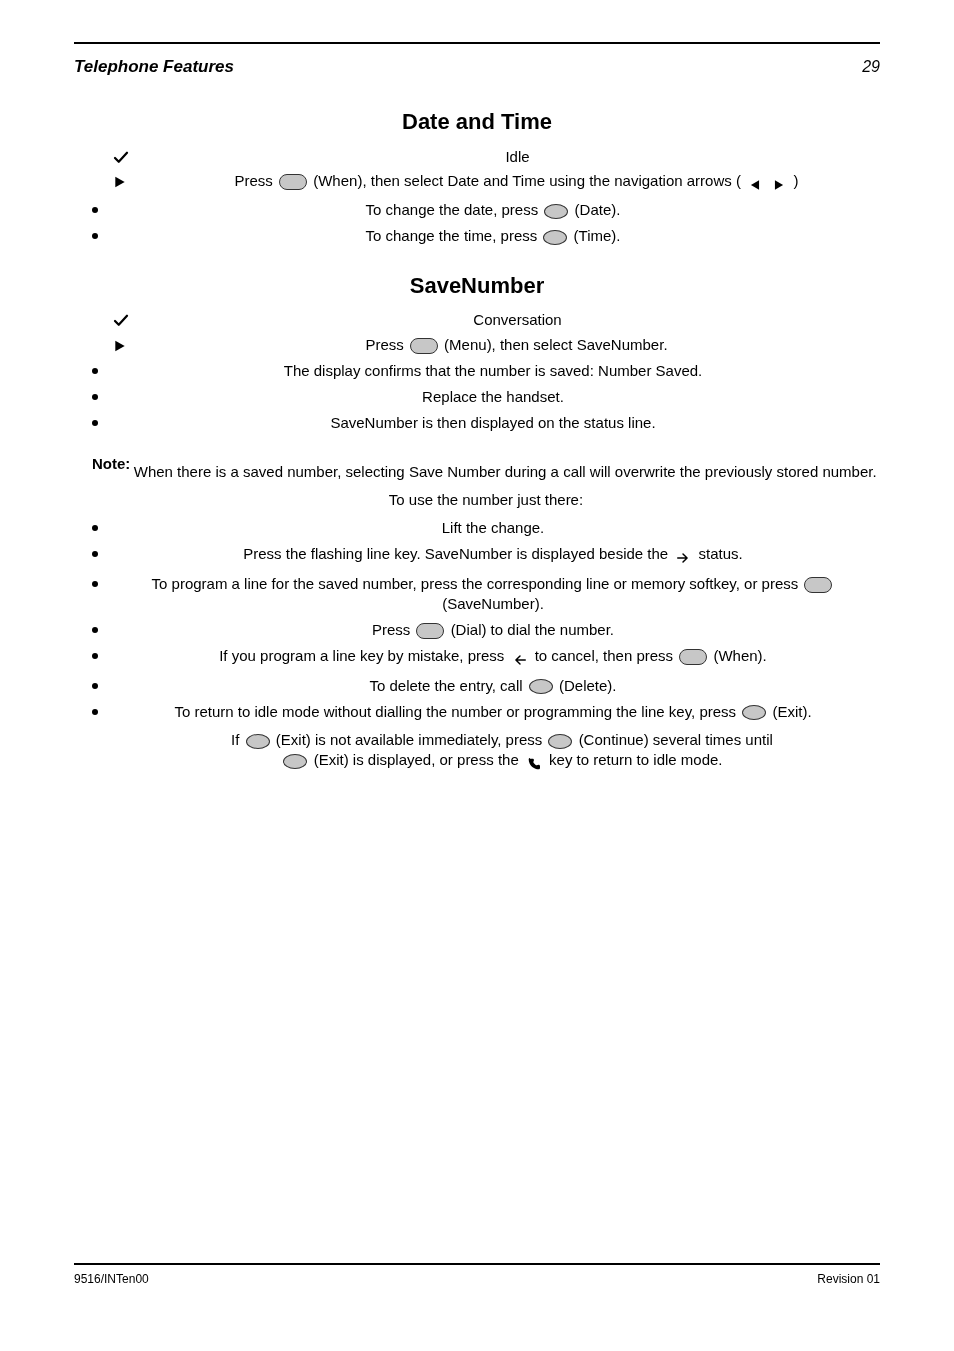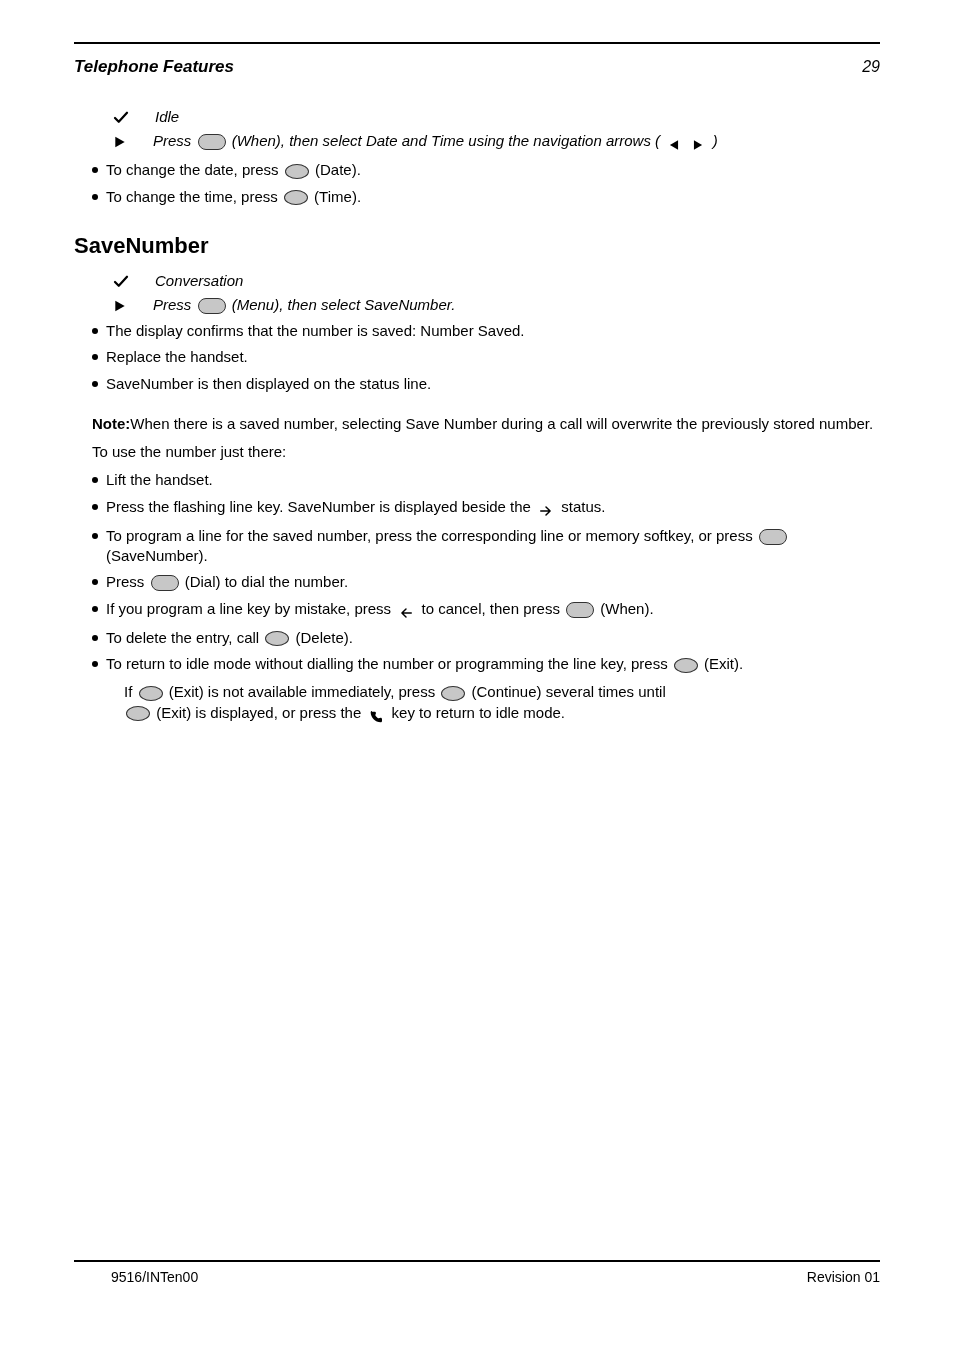--- a/index.html
+++ b/index.html
@@ -10,20 +10,21 @@
     color: #000000;
     font-size: 15px;
     line-height: 1.35;
   }
   .page {
     width: 954px;
     height: 1351px;
     position: relative;
     box-sizing: border-box;
     padding: 42px 74px 0 74px;
+    text-align: center;
   }
   .rule {
     border: none;
     border-top: 2px solid #000;
     margin: 0 0 12px 0;
   }
   .header-row {
     display: flex;
     justify-content: space-between;
     align-items: baseline;
@@ -46,21 +47,20 @@
   .check-list, .play-list, .sub-list, .bullets {
     list-style: none;
     margin: 0;
     padding: 0;
   }
   .check-list > li, .play-list > li {
     display: flex;
     align-items: flex-start;
     gap: 25px;
     margin: 4px 0 4px 38px;
-    font-style: italic;
   }
   .bullets > li {
     display: flex;
     align-items: flex-start;
     gap: 8px;
     margin: 6px 0 6px 18px;
   }
   .bullet-dot {
     flex: 0 0 auto;
     width: 6px; height: 6px;
@@ -87,51 +87,51 @@
   }
   .note {
     display: flex;
     gap: 0;
     margin: 20px 0 0 18px;
   }
   .note-label {
     font-weight: 700;
     white-space: nowrap;
   }
-  .note-body { flex: 1 1 auto; }
+  .note-body { flex: 1 1 auto; margin-top: 8px; }
   .para {
     margin: 8px 0 8px 18px;
   }
   .para.indent { margin-left: 50px; }
   .footer {
     position: absolute;
     left: 74px; right: 74px;
     bottom: 64px;
   }
   .footer .rule { margin-bottom: 6px; }
   .footer-row {
     display: flex;
     justify-content: space-between;
-    font-size: 14px;
-    margin-left: 37px;
+    font-size: 12px;
   }
   svg { display: inline-block; vertical-align: middle; }
   .inline-icon { vertical-align: -3px; margin: 0 3px; }
 </style>
 </head>
 <body>
 
 <div class="page">
 
   <hr class="rule">
   <div class="header-row">
     <span class="header-title">Telephone Features</span>
     <span class="header-page">29</span>
   </div>
 
+  <div class="section-title">Date and Time</div>
 
   <ul class="check-list">
     <li>
       <span class="check-icon">
         <svg width="18" height="18" viewBox="0 0 24 24">
             <path d="M4 12l5 5L20 5" stroke="#000" stroke-width="3" fill="none" stroke-linecap="round" stroke-linejoin="round"></path>
           </svg>
       </span>
       <span class="content">Idle</span>
     </li>
@@ -228,21 +228,21 @@
   <div class="note">
     <span class="note-label">Note:</span>
     <span class="note-body">When there is a saved number, selecting Save Number during a call will overwrite the previously stored number.</span>
   </div>
 
   <p class="para">To use the number just there:</p>
 
   <ul class="bullets">
     <li>
       <span class="bullet-dot"></span>
-      <span class="content">Lift the handset.</span>
+      <span class="content">Lift the change.</span>
     </li>
     <li>
       <span class="bullet-dot"></span>
       <span class="content">
         <span>Press the flashing line key. SaveNumber is displayed beside the  </span>
         <span class="inline-icon">
           <svg width="16" height="14" viewBox="0 0 24 24">
               <path d="M3 12h14M12 5l7 7-7 7" stroke="#000" stroke-width="2.5" fill="none" stroke-linecap="round" stroke-linejoin="round"></path>
             </svg>
         </span>

